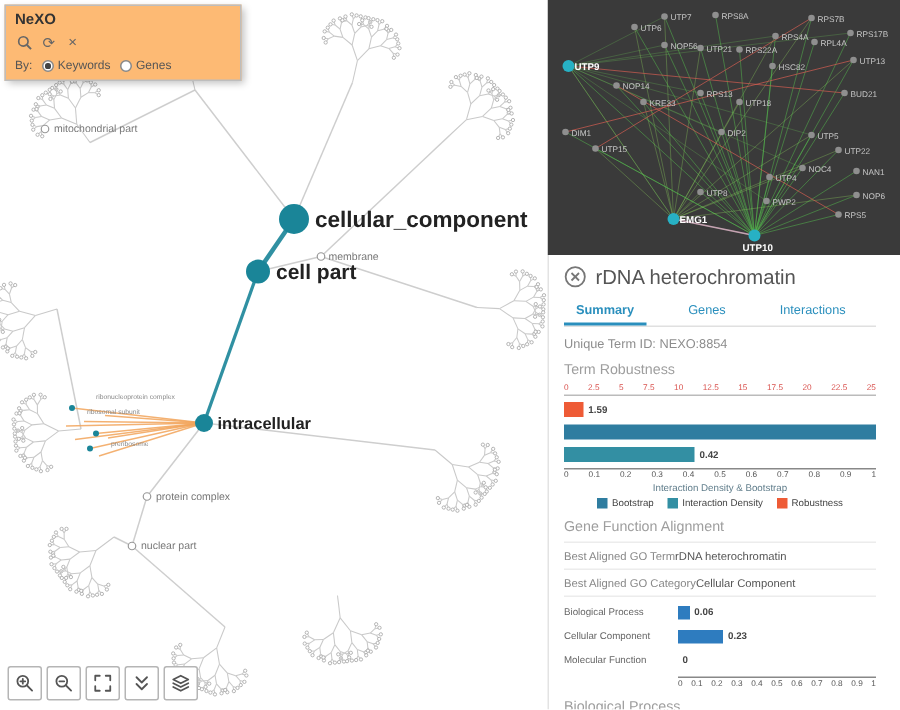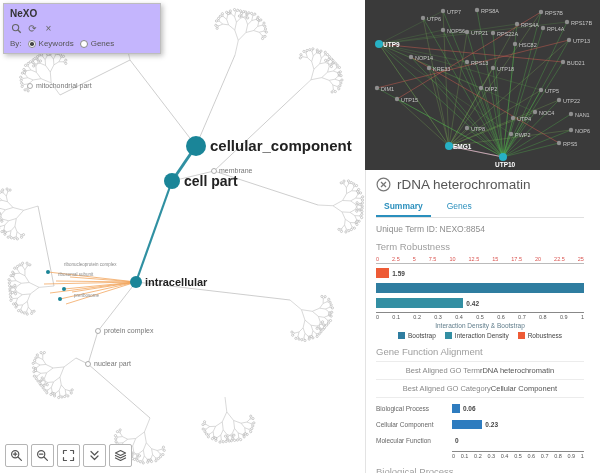--- a/index.html
+++ b/index.html
@@ -3,21 +3,21 @@
 <meta charset="utf-8">
 <style>
   * { margin:0; padding:0; box-sizing:border-box; }
   body { font-family:"Liberation Sans", sans-serif; background:#fff; }
   #app { position:relative; width:600px; height:473px; background:#fff; overflow:hidden; }
 
   
   #tree-panel { position:absolute; left:0; top:0; width:365px; height:473px; background:#fff; }
   #tree-svg { width:365px; height:473px; display:block; }
 
-  #search-box { position:absolute; top:3px; left:3px; width:158px; background:#c4b5fd;
+  #search-box { position:absolute; top:3px; left:3px; width:158px; background:#fdba74;
     border:1px solid #bdbdbd; box-shadow:2px 2px 5px rgba(0,0,0,.25); padding:4px 6px 5px; }
   .app-title { font-size:10px; font-weight:bold; color:#333; margin-bottom:3px; }
   .search-row { display:flex; align-items:center; gap:3px; }
   #search-input { flex:1; min-width:0; font-size:8px; padding:2px 3px; border:1px solid #ccc;
     color:#444; font-family:"Liberation Sans",sans-serif; }
   #search-input::placeholder { color:#aaa; }
   .sicon { display:inline-flex; align-items:center; justify-content:center; width:13px; height:13px;
     color:#666; font-size:10px; cursor:pointer; }
   .by-row { display:flex; align-items:flex-start; gap:6px; margin-top:4px; font-size:8px; color:#555; }
   .radio-opt { display:inline-flex; align-items:center; gap:3px; cursor:pointer; }
@@ -32,21 +32,21 @@
   
   #network-panel { position:absolute; left:365px; top:0; width:235px; height:170px; }
   #net-svg { width:235px; height:170px; display:block; }
 
   
   #detail-panel { position:absolute; left:365px; top:170px; width:229px; height:303px;
     background:#fff; border-left:1px solid #e3e3e3; padding:7px 10px 0; overflow:hidden; }
   .detail-header { display:flex; align-items:center; gap:6px; }
   .close-icon { display:inline-flex; cursor:pointer; }
   .detail-title { font-size:13.5px; color:#555; }
-  .tabs { display:flex; gap:8px; margin-top:6px; border-bottom:1px solid #e0e0e0; }
+  .tabs { display:flex; gap:20px; margin-top:6px; border-bottom:1px solid #e0e0e0; }
   .tab { font-size:8.5px; color:#2a8fbd; padding:3px 8px 4px; cursor:pointer; }
   .tab.active { border-bottom:2px solid #2a8fbd; font-weight:bold; }
   .unique-term { font-size:8.5px; color:#8d8d8d; margin:6px 0 2px; }
   .section-h { font-size:9.5px; color:#9e9e9e; margin:7px 0 4px; }
 
   
   #term-chart { width:100%; }
   .axis-row { display:flex; justify-content:space-between; }
   .axis-row .tick { font-size:5.5px; color:#555; }
   .top-ticks { border-bottom:1px solid #bbb; padding-bottom:1px; }
@@ -56,21 +56,21 @@
   .hbar { height:10px; }
   .bar-val { font-size:6.5px; color:#444; margin-left:3px; font-weight:bold; }
   .axis-title { text-align:center; font-size:6.5px; color:#607d8b; margin-top:2px; }
   .legend { display:flex; justify-content:center; gap:9px; margin-top:3px; }
   .legend-item { display:inline-flex; align-items:center; gap:3px; }
   .swatch { width:7px; height:7px; display:inline-block; }
   .legend-label { font-size:6.5px; color:#444; }
 
   
   .go-table { width:100%; margin-bottom:4px; }
-  .trow { display:flex; justify-content:center; border-top:1px solid #ececec; padding:4px 0; font-size:7.5px; }
+  .trow { display:flex; justify-content:flex-start; border-top:1px solid #ececec; padding:4px 0; font-size:7.5px; }
   .trow.last { border-bottom:1px solid #ececec; }
   .tlabel { color:#888; }
   .tvalue { color:#555; }
   #go-chart { width:100%; margin-top:2px; }
   .go-row { display:flex; align-items:center; height:11px; margin:5px 0; }
   .go-cat { width:76px; font-size:6.5px; color:#666; }
   .go-track { flex:1; display:flex; align-items:center; }
   .go-bar { height:9px; }
   .go-val { font-size:6.5px; color:#444; margin-left:3px; font-weight:bold; }
   .go-axis { margin-left:76px; }
@@ -1388,20 +1388,21 @@
             <line x1="5" y1="5" x2="10" y2="10" stroke="#777" stroke-width="1.2"></line>
             <line x1="10" y1="5" x2="5" y2="10" stroke="#777" stroke-width="1.2"></line>
           </svg>
       </span>
       <span class="detail-title">rDNA heterochromatin</span>
     </div>
 
     <div class="tabs">
       <span class="tab active">Summary</span>
       <span class="tab">Genes</span>
+      <span class="tab">Interactions</span>
     </div>
 
     <div class="unique-term">Unique Term ID: NEXO:8854</div>
 
     <div class="section-h">Term Robustness</div>
     <div id="term-chart">
         <div class="axis-row top-ticks">
           <span class="tick">0</span>
           <span class="tick">2.5</span>
           <span class="tick">5</span>

